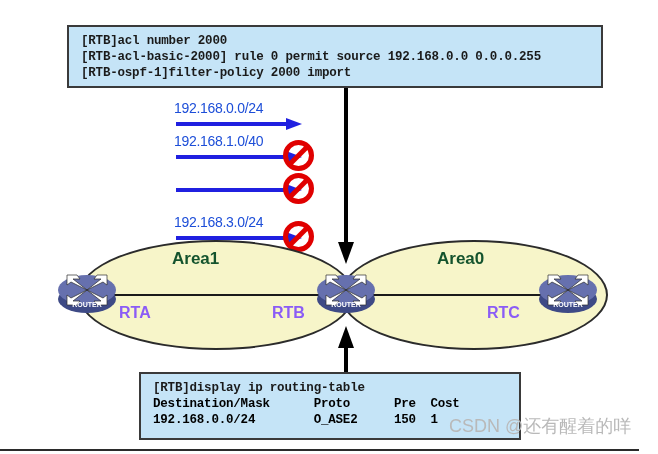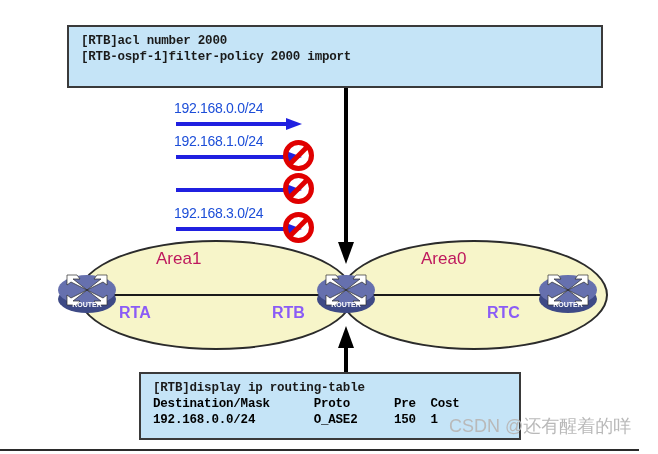--- a/index.html
+++ b/index.html
@@ -106,22 +106,23 @@
   #area0 {
     left: 340px;
     top: 240px;
     width: 268px;
     height: 110px;
   }
   .area-label {
     position: absolute;
     font-family: "Liberation Sans", sans-serif;
     font-size: 17px;
-    font-weight: normal;
-    color: #be185d;
+    font-weight: bold;
+    color: #14532d;
+    margin-left: 16px;
   }
   #area1-label { left: 156px; top: 249px; }
   #area0-label { left: 421px; top: 249px; }
 
   
   .link-line {
     position: absolute;
     height: 2px;
     background: #1a1a1a;
   }
@@ -172,38 +173,39 @@
     background: #2b2b2b;
   }
 </style>
 </head>
 <body>
 
 <div id="canvas">
 
   <div class="cfg-box" id="top-box">
     <div class="cfg-line">[RTB]acl number 2000</div>
+    <div class="cfg-line">[RTB-acl-basic-2000] rule 0 permit source 192.168.0.0 0.0.0.255</div>
     <div class="cfg-line">[RTB-ospf-1]filter-policy 2000 import</div>
   </div>
 
   <svg class="v-arrow" style="left:336px; top:88px; height:176px;" viewBox="0 0 20 176">
     <line x1="10" y1="0" x2="10" y2="162" stroke="#000000" stroke-width="4"></line>
     <polygon points="10,176 2,154 18,154" fill="#000000"></polygon>
   </svg>
 
   <div class="route-row" style="top:100px;">
     <span class="route-label">192.168.0.0/24</span>
     <svg class="route-arrow" width="128" height="12" viewBox="0 0 128 12">
       <line x1="0" y1="6" x2="112" y2="6" stroke="#2020e0" stroke-width="4"></line>
       <polygon points="126,6 110,0 110,12" fill="#2020e0"></polygon>
     </svg>
   </div>
 
   <div class="route-row" style="top:133px;">
-    <span class="route-label">192.168.1.0/24</span>
+    <span class="route-label">192.168.1.0/40</span>
     <svg class="route-arrow" width="128" height="12" viewBox="0 0 128 12">
       <line x1="0" y1="6" x2="112" y2="6" stroke="#2020e0" stroke-width="4"></line>
       <polygon points="126,6 110,0 110,12" fill="#2020e0"></polygon>
     </svg>
     <svg class="deny-sign" width="33" height="33" viewBox="0 0 33 33">
       <circle cx="16.5" cy="16.5" r="13" fill="none" stroke="#e00000" stroke-width="5"></circle>
       <line x1="7.5" y1="25.5" x2="25.5" y2="7.5" stroke="#e00000" stroke-width="5"></line>
     </svg>
   </div>
 
@@ -211,21 +213,21 @@
     <svg class="route-arrow" width="128" height="12" viewBox="0 0 128 12">
       <line x1="0" y1="6" x2="112" y2="6" stroke="#2020e0" stroke-width="4"></line>
       <polygon points="126,6 110,0 110,12" fill="#2020e0"></polygon>
     </svg>
     <svg class="deny-sign" width="33" height="33" viewBox="0 0 33 33">
       <circle cx="16.5" cy="16.5" r="13" fill="none" stroke="#e00000" stroke-width="5"></circle>
       <line x1="7.5" y1="25.5" x2="25.5" y2="7.5" stroke="#e00000" stroke-width="5"></line>
     </svg>
   </div>
 
-  <div class="route-row" style="top:205px;">
+  <div class="route-row" style="top:214px;">
     <span class="route-label">192.168.3.0/24</span>
     <svg class="route-arrow" width="128" height="12" viewBox="0 0 128 12">
       <line x1="0" y1="6" x2="112" y2="6" stroke="#2020e0" stroke-width="4"></line>
       <polygon points="126,6 110,0 110,12" fill="#2020e0"></polygon>
     </svg>
     <svg class="deny-sign" width="33" height="33" viewBox="0 0 33 33">
       <circle cx="16.5" cy="16.5" r="13" fill="none" stroke="#e00000" stroke-width="5"></circle>
       <line x1="7.5" y1="25.5" x2="25.5" y2="7.5" stroke="#e00000" stroke-width="5"></line>
     </svg>
   </div>

